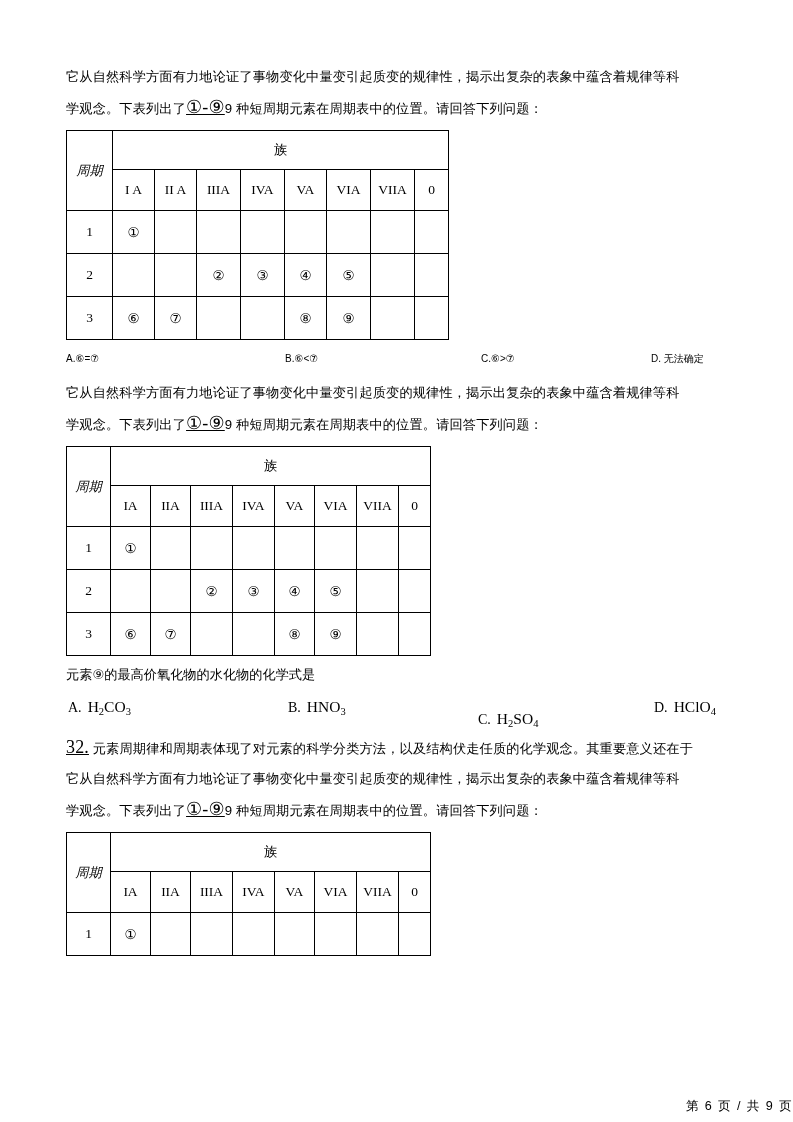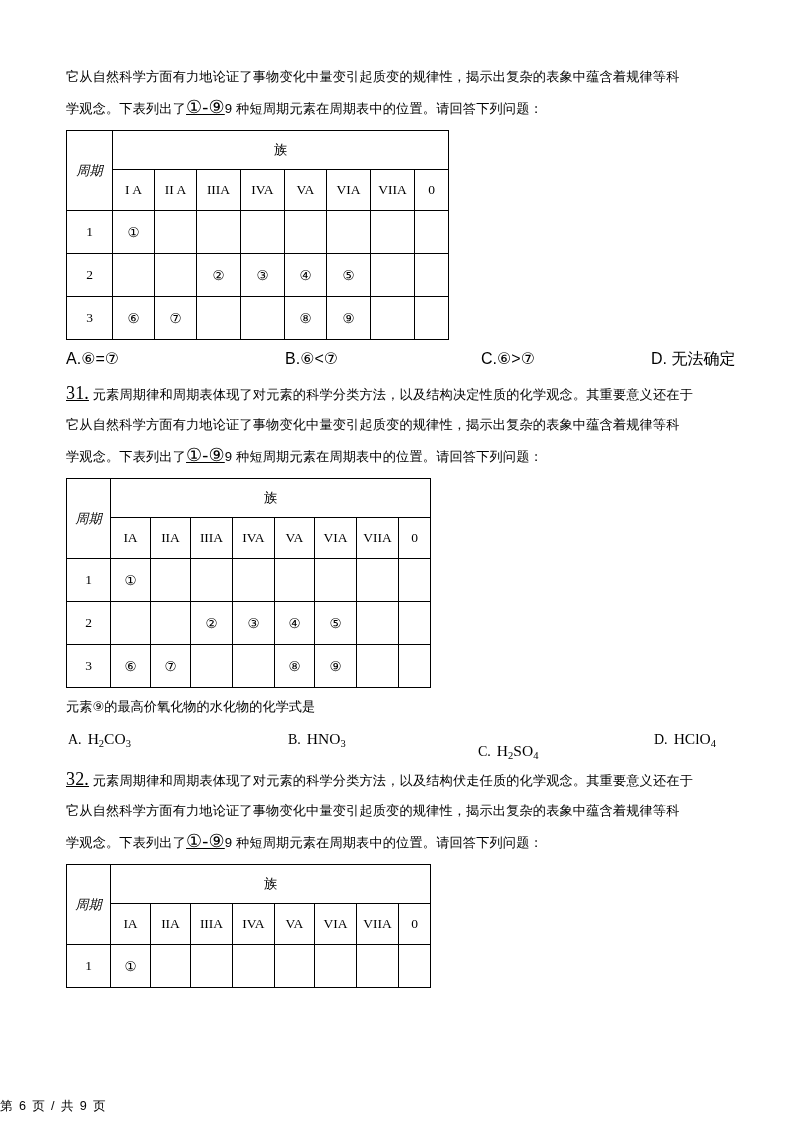--- a/index.html
+++ b/index.html
@@ -49,21 +49,21 @@
     font-size: 13.2px;
     line-height: 30px;
     margin: 0;
   }
 
   
   .options {
     display: block;
     position: relative;
     height: 30px;
-    font-size: 16px;
+    font-size: 10px;
     line-height: 30px;
   }
   .options .opt {
     position: absolute;
     top: 0;
     white-space: nowrap;
   }
   .opt-a { left: 0px; }
   .opt-b { left: 219px; }
   .opt-c { left: 415px; }
@@ -142,21 +142,21 @@
   .t2 col.c-g      { width: 40px; }
   .t2 col.c-g4     { width: 42px; }
   .t2 col.c-zero   { width: 32px; }
 
   
   .footer {
     position: absolute;
     left: 0;
     top: 1098px;
     width: 793px;
-    text-align: left;
+    text-align: right;
     font-size: 12.6px;
     letter-spacing: 1.4px;
     color: #000;
   }
   .spacer-8 { height: 8px; }
   .spacer-4 { height: 4px; }
 </style>
 </head>
 <body>
 
@@ -237,21 +237,20 @@
         <span class="opt opt-a"><span>A.</span><span>⑥=⑦</span></span>
         <span class="opt opt-b"><span>B.</span><span>⑥&lt;⑦</span></span>
         <span class="opt opt-c"><span>C.</span><span>⑥&gt;⑦</span></span>
         <span class="opt opt-d"><span>D.</span>&nbsp;<span>无法确定</span></span>
       </div>
     </div>
 
     <div class="spacer-4"></div>
 
     <div>
-      <p class="para q-line"><span class="num">31.</span> <span>元素周期律和周期表体现了对元素的科学分类方法，以及结构决定性质的化学观念。其重要意义还在于</span></p>
       <p class="para q-line">它从自然科学方面有力地论证了事物变化中量变引起质变的规律性，揭示出复杂的表象中蕴含着规律等科</p>
       <p class="para q-line"><span>学观念。下表列出了</span><span class="num">①-⑨</span><span>9 种短周期元素在周期表中的位置。请回答下列问题：</span></p>
 
       <div class="tbl-wrap">
         <table class="ptable t2">
           <colgroup>
             <col class="c-period">
               <col class="c-g">
               <col class="c-g">
               <col class="c-g4">

